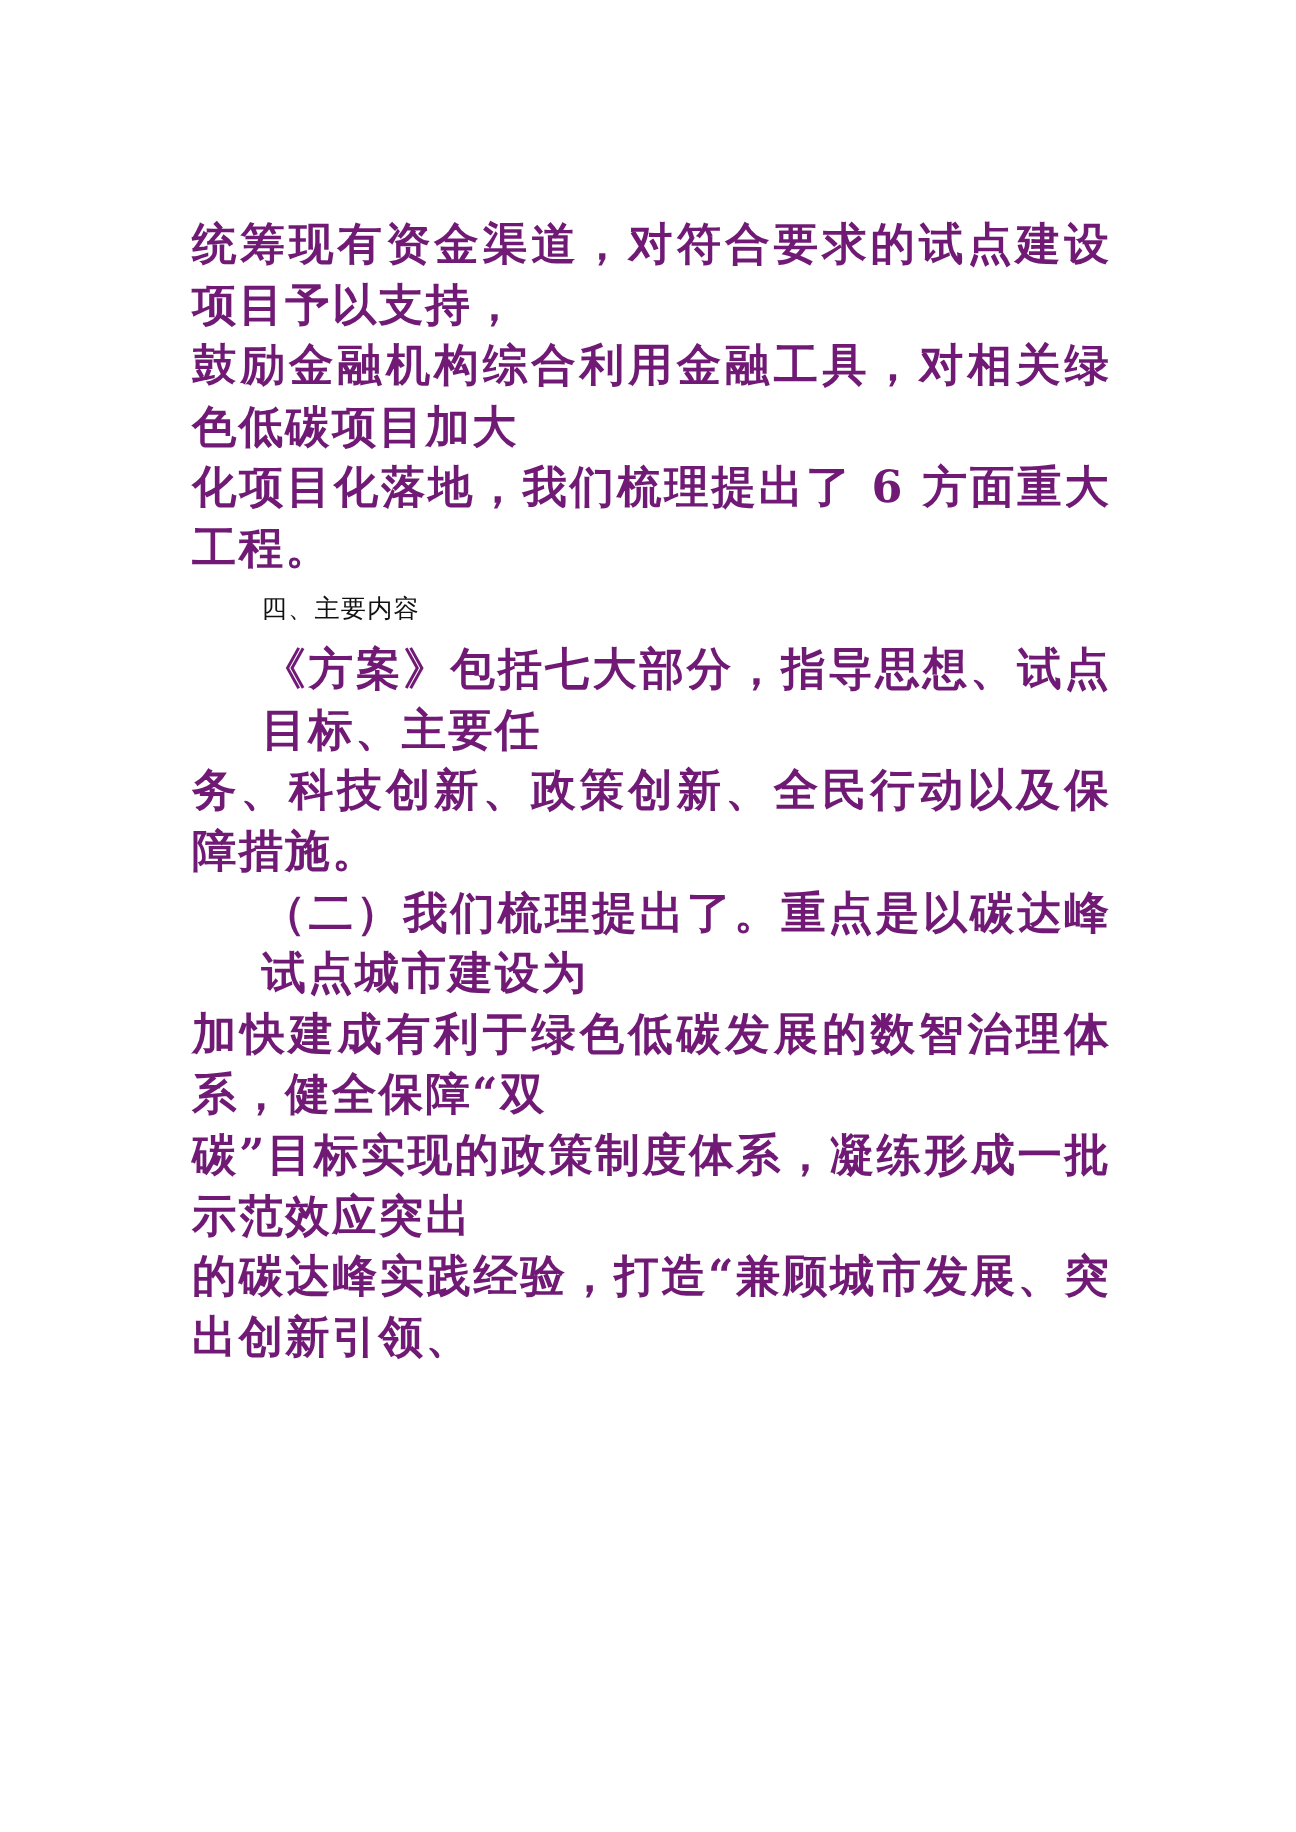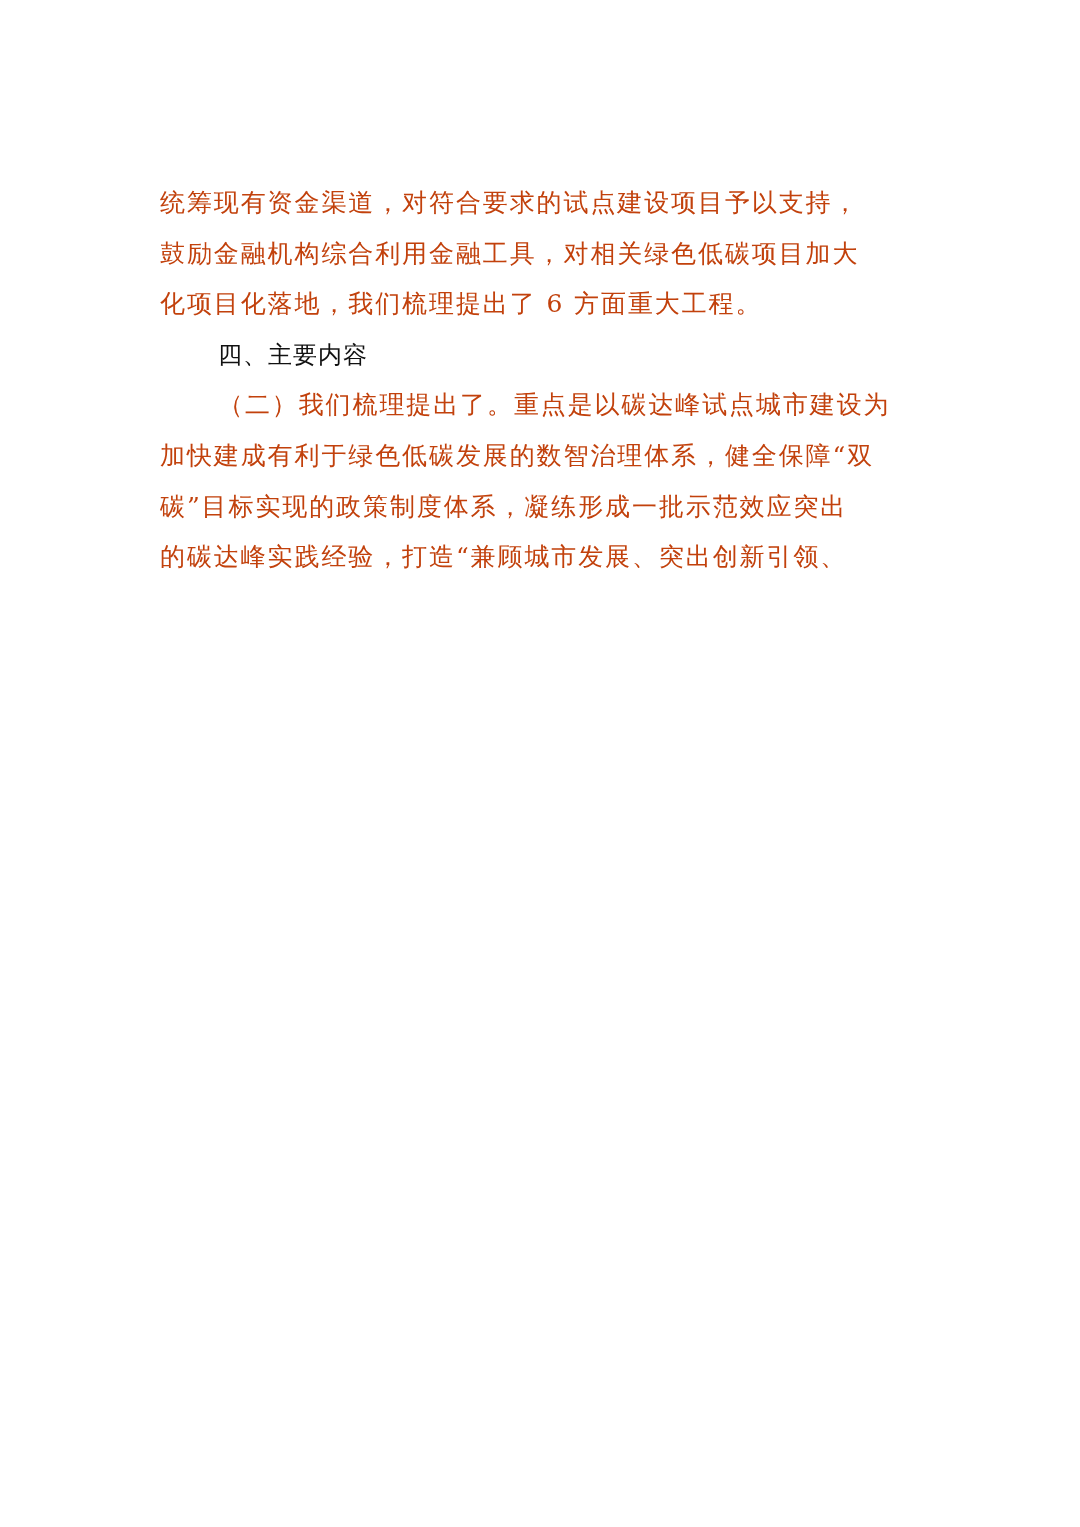--- a/index.html
+++ b/index.html
@@ -16,32 +16,32 @@
       color: #1a1a1a;
     }
     .page {
       position: absolute;
       left: 160px;
       top: 178px;
       width: 766px;
     }
     .para {
       margin: 0;
-      font-size: 25px;
+      font-size: 37px;
       line-height: 50.6px;
       letter-spacing: 1.9px;
       text-align: justify;
       text-align-last: left;
-      color: #c2410c;
-      font-weight: 400;
+      color: #701a75;
+      font-weight: 700;
     }
     .heading {
       margin: 0;
       font-family: "DejaVu Sans", "Liberation Sans", sans-serif;
-      font-size: 24px;
+      font-size: 21px;
       line-height: 50.6px;
       letter-spacing: 1px;
       text-indent: 58px;
       color: #111111;
       font-weight: 400;
     }
     .para-lines span.line {
       display: block;
     }
   </style>
@@ -51,20 +51,24 @@
 <div class="page">
 
   <p class="para para-lines">
     <span class="line">统筹现有资金渠道，对符合要求的试点建设项目予以支持，</span>
     <span class="line">鼓励金融机构综合利用金融工具，对相关绿色低碳项目加大</span>
     <span class="line">化项目化落地，我们梳理提出了 6 方面重大工程。</span>
   </p>
 
   <h2 class="heading">四、主要内容</h2>
 
+  <p class="para para-lines">
+    <span class="line" style="padding-left:58px">《方案》包括七大部分，指导思想、试点目标、主要任</span>
+    <span class="line">务、科技创新、政策创新、全民行动以及保障措施。</span>
+  </p>
 
 
   <p class="para para-lines">
     <span class="line" style="padding-left:58px">（二）我们梳理提出了。重点是以碳达峰试点城市建设为</span>
     <span class="line">加快建成有利于绿色低碳发展的数智治理体系，健全保障“双</span>
     <span class="line">碳”目标实现的政策制度体系，凝练形成一批示范效应突出</span>
     <span class="line">的碳达峰实践经验，打造“兼顾城市发展、突出创新引领、</span>
 
   </p>
 

